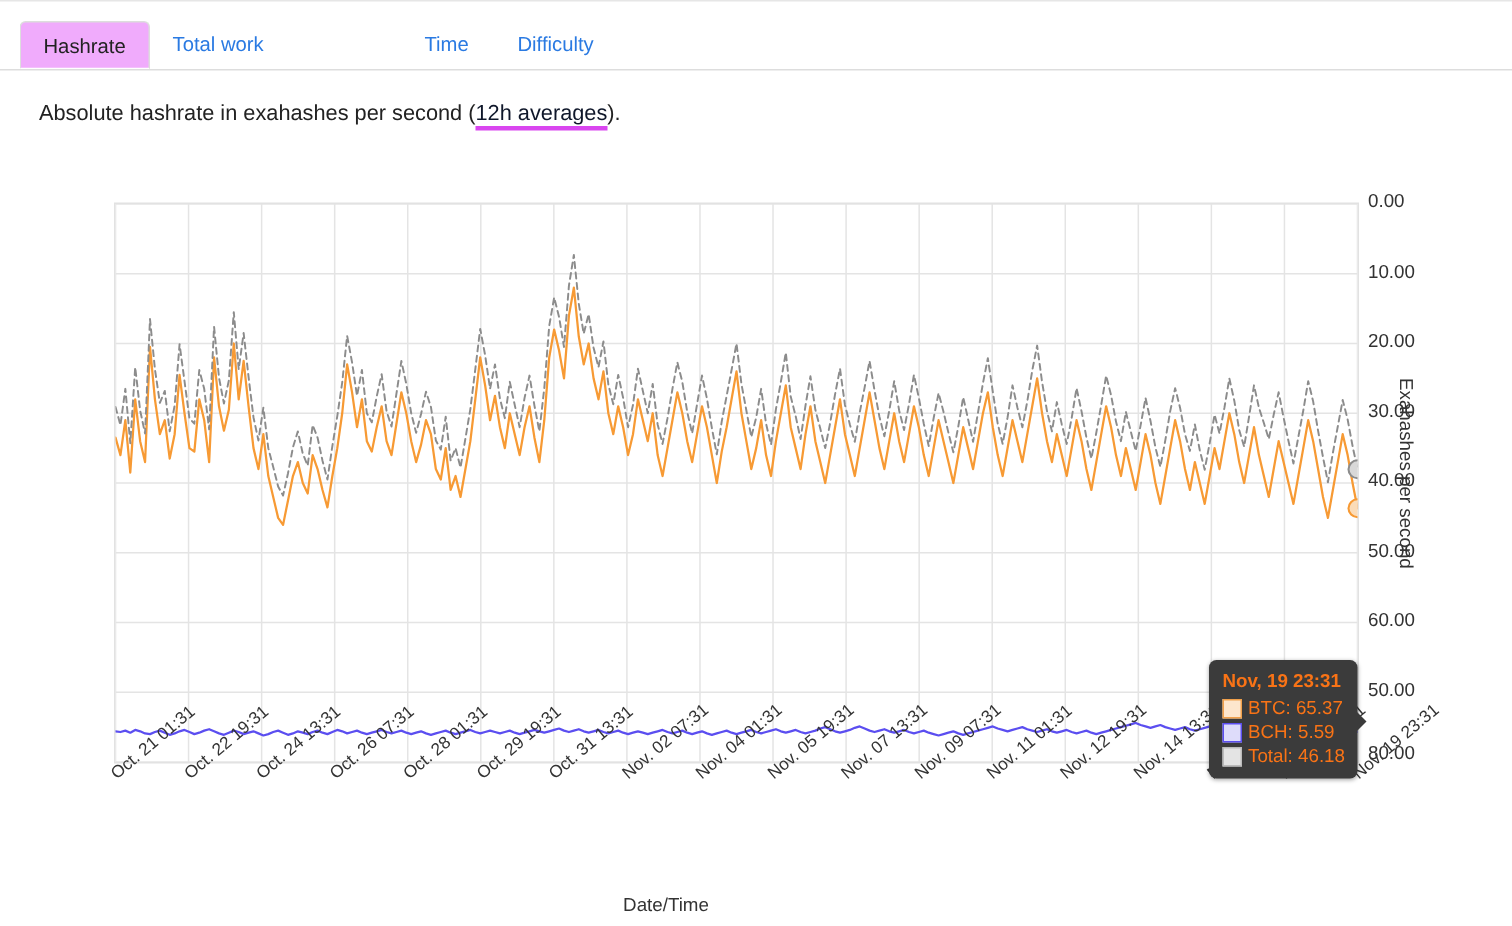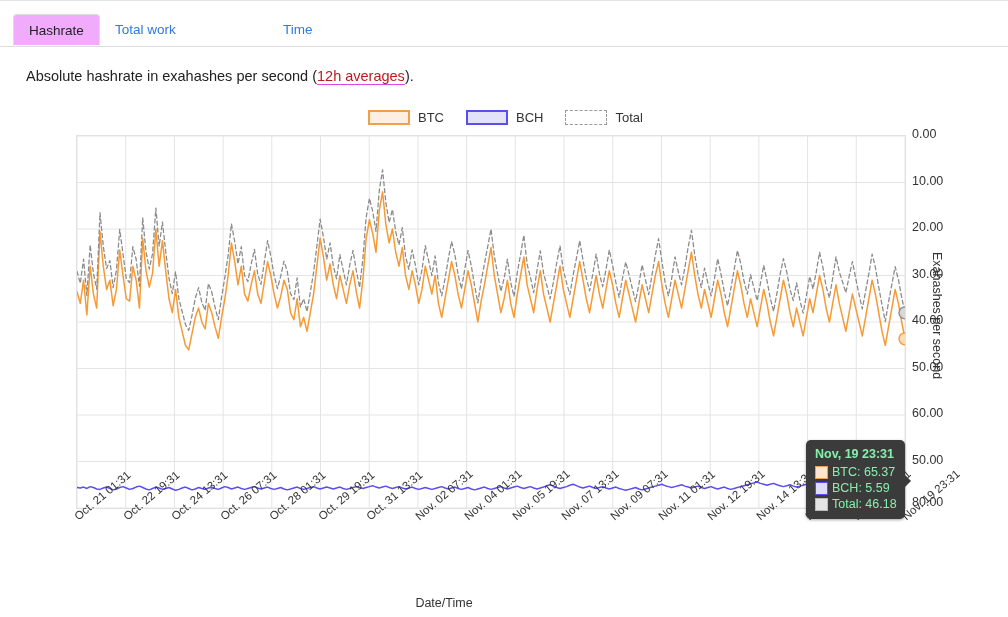--- a/index.html
+++ b/index.html
@@ -31,21 +31,21 @@
   .tab.t1{left:100px;}
   .tab.t2{left:187px;}
   .tab.t3{left:268px;}
   .tab.t4{left:330px;}
 
   
   .caption{
     position:absolute;left:26px;top:68px;
     font-size:14.5px;color:#222;white-space:nowrap;
   }
-  .caption .lnk{color:#b91c1c;border-bottom:1px solid #d946ef;cursor:pointer;}
+  .caption .lnk{color:#0f172a;border-bottom:3px solid #d946ef;cursor:pointer;}
 
   
   .chart{position:absolute;left:0;top:100px;width:1008px;height:517px;}
 
   
   .legend{position:absolute;left:0;top:10px;width:1008px;height:22px;}
   .legend-inner{position:absolute;left:368px;top:0;display:flex;align-items:center;gap:0;}
   .lg-item{display:flex;align-items:center;margin-right:22px;}
   .sw{width:42px;height:15px;box-sizing:border-box;margin-right:8px;}
   .sw.btc{border:2px solid #f0a04b;background:#fdf0e2;}
@@ -84,21 +84,21 @@
     transform:rotate(-40deg);
   }
   .xtitle{
     position:absolute;left:0;top:496px;width:888px;
     text-align:center;font-size:12.5px;color:#333;
   }
 
   
   .tip{
     position:absolute;left:806px;top:340px;
-    background:#3b3b3b;color:#86efac;border-radius:5px;
+    background:#3b3b3b;color:#f97316;border-radius:5px;
     padding:6px 8px 7px 9px;
     font-size:12.5px;line-height:16px;
     box-shadow:0 1px 3px rgba(0,0,0,.35);
     z-index:20;
   }
   .tip .ttl{font-weight:bold;font-size:12.5px;margin-bottom:2px;}
   .tip .row{display:flex;align-items:center;}
   .tip .csw{width:13px;height:13px;margin-right:4px;box-sizing:border-box;display:inline-block;}
   .tip .csw.btc{border:1.5px solid #f0a04b;background:#fde6cd;}
   .tip .csw.bch{border:1.5px solid #5b4ef0;background:#dedcfa;}
@@ -114,42 +114,27 @@
 </head>
 <body>
 
 <div class="top-rule"></div>
 
 <div class="tabbar">
   <div class="baseline"></div>
   <div class="tab active">Hashrate</div>
   <div class="tab link t1">Total work</div>
   <div class="tab link t3">Time</div>
+  <div class="tab link t4">Difficulty</div>
 </div>
 
 <div class="caption"><span>Absolute hashrate in exahashes per second (</span><span class="lnk">12h averages</span><span>).</span></div>
 
 <div class="chart">
 
-  <div class="legend">
-    <div class="legend-inner">
-      <div class="lg-item">
-        <span class="sw btc"></span>
-        <span class="lg-label">BTC</span>
-      </div>
-      <div class="lg-item">
-        <span class="sw bch"></span>
-        <span class="lg-label">BCH</span>
-      </div>
-      <div class="lg-item">
-        <span class="sw total"></span>
-        <span class="lg-label">Total</span>
-      </div>
-    </div>
-  </div>
 
   <div class="plot">
     <svg id="plot-svg" width="828" height="372" viewBox="0 0 828 372">
         <line x1="0" y1="372" x2="828" y2="372" stroke="#e4e4e4" stroke-width="1"></line>
         <line x1="0" y1="325.5" x2="828" y2="325.5" stroke="#e4e4e4" stroke-width="1"></line>
         <line x1="0" y1="279" x2="828" y2="279" stroke="#e4e4e4" stroke-width="1"></line>
         <line x1="0" y1="232.5" x2="828" y2="232.5" stroke="#e4e4e4" stroke-width="1"></line>
         <line x1="0" y1="186" x2="828" y2="186" stroke="#e4e4e4" stroke-width="1"></line>
         <line x1="0" y1="139.5" x2="828" y2="139.5" stroke="#e4e4e4" stroke-width="1"></line>
         <line x1="0" y1="93" x2="828" y2="93" stroke="#e4e4e4" stroke-width="1"></line>

